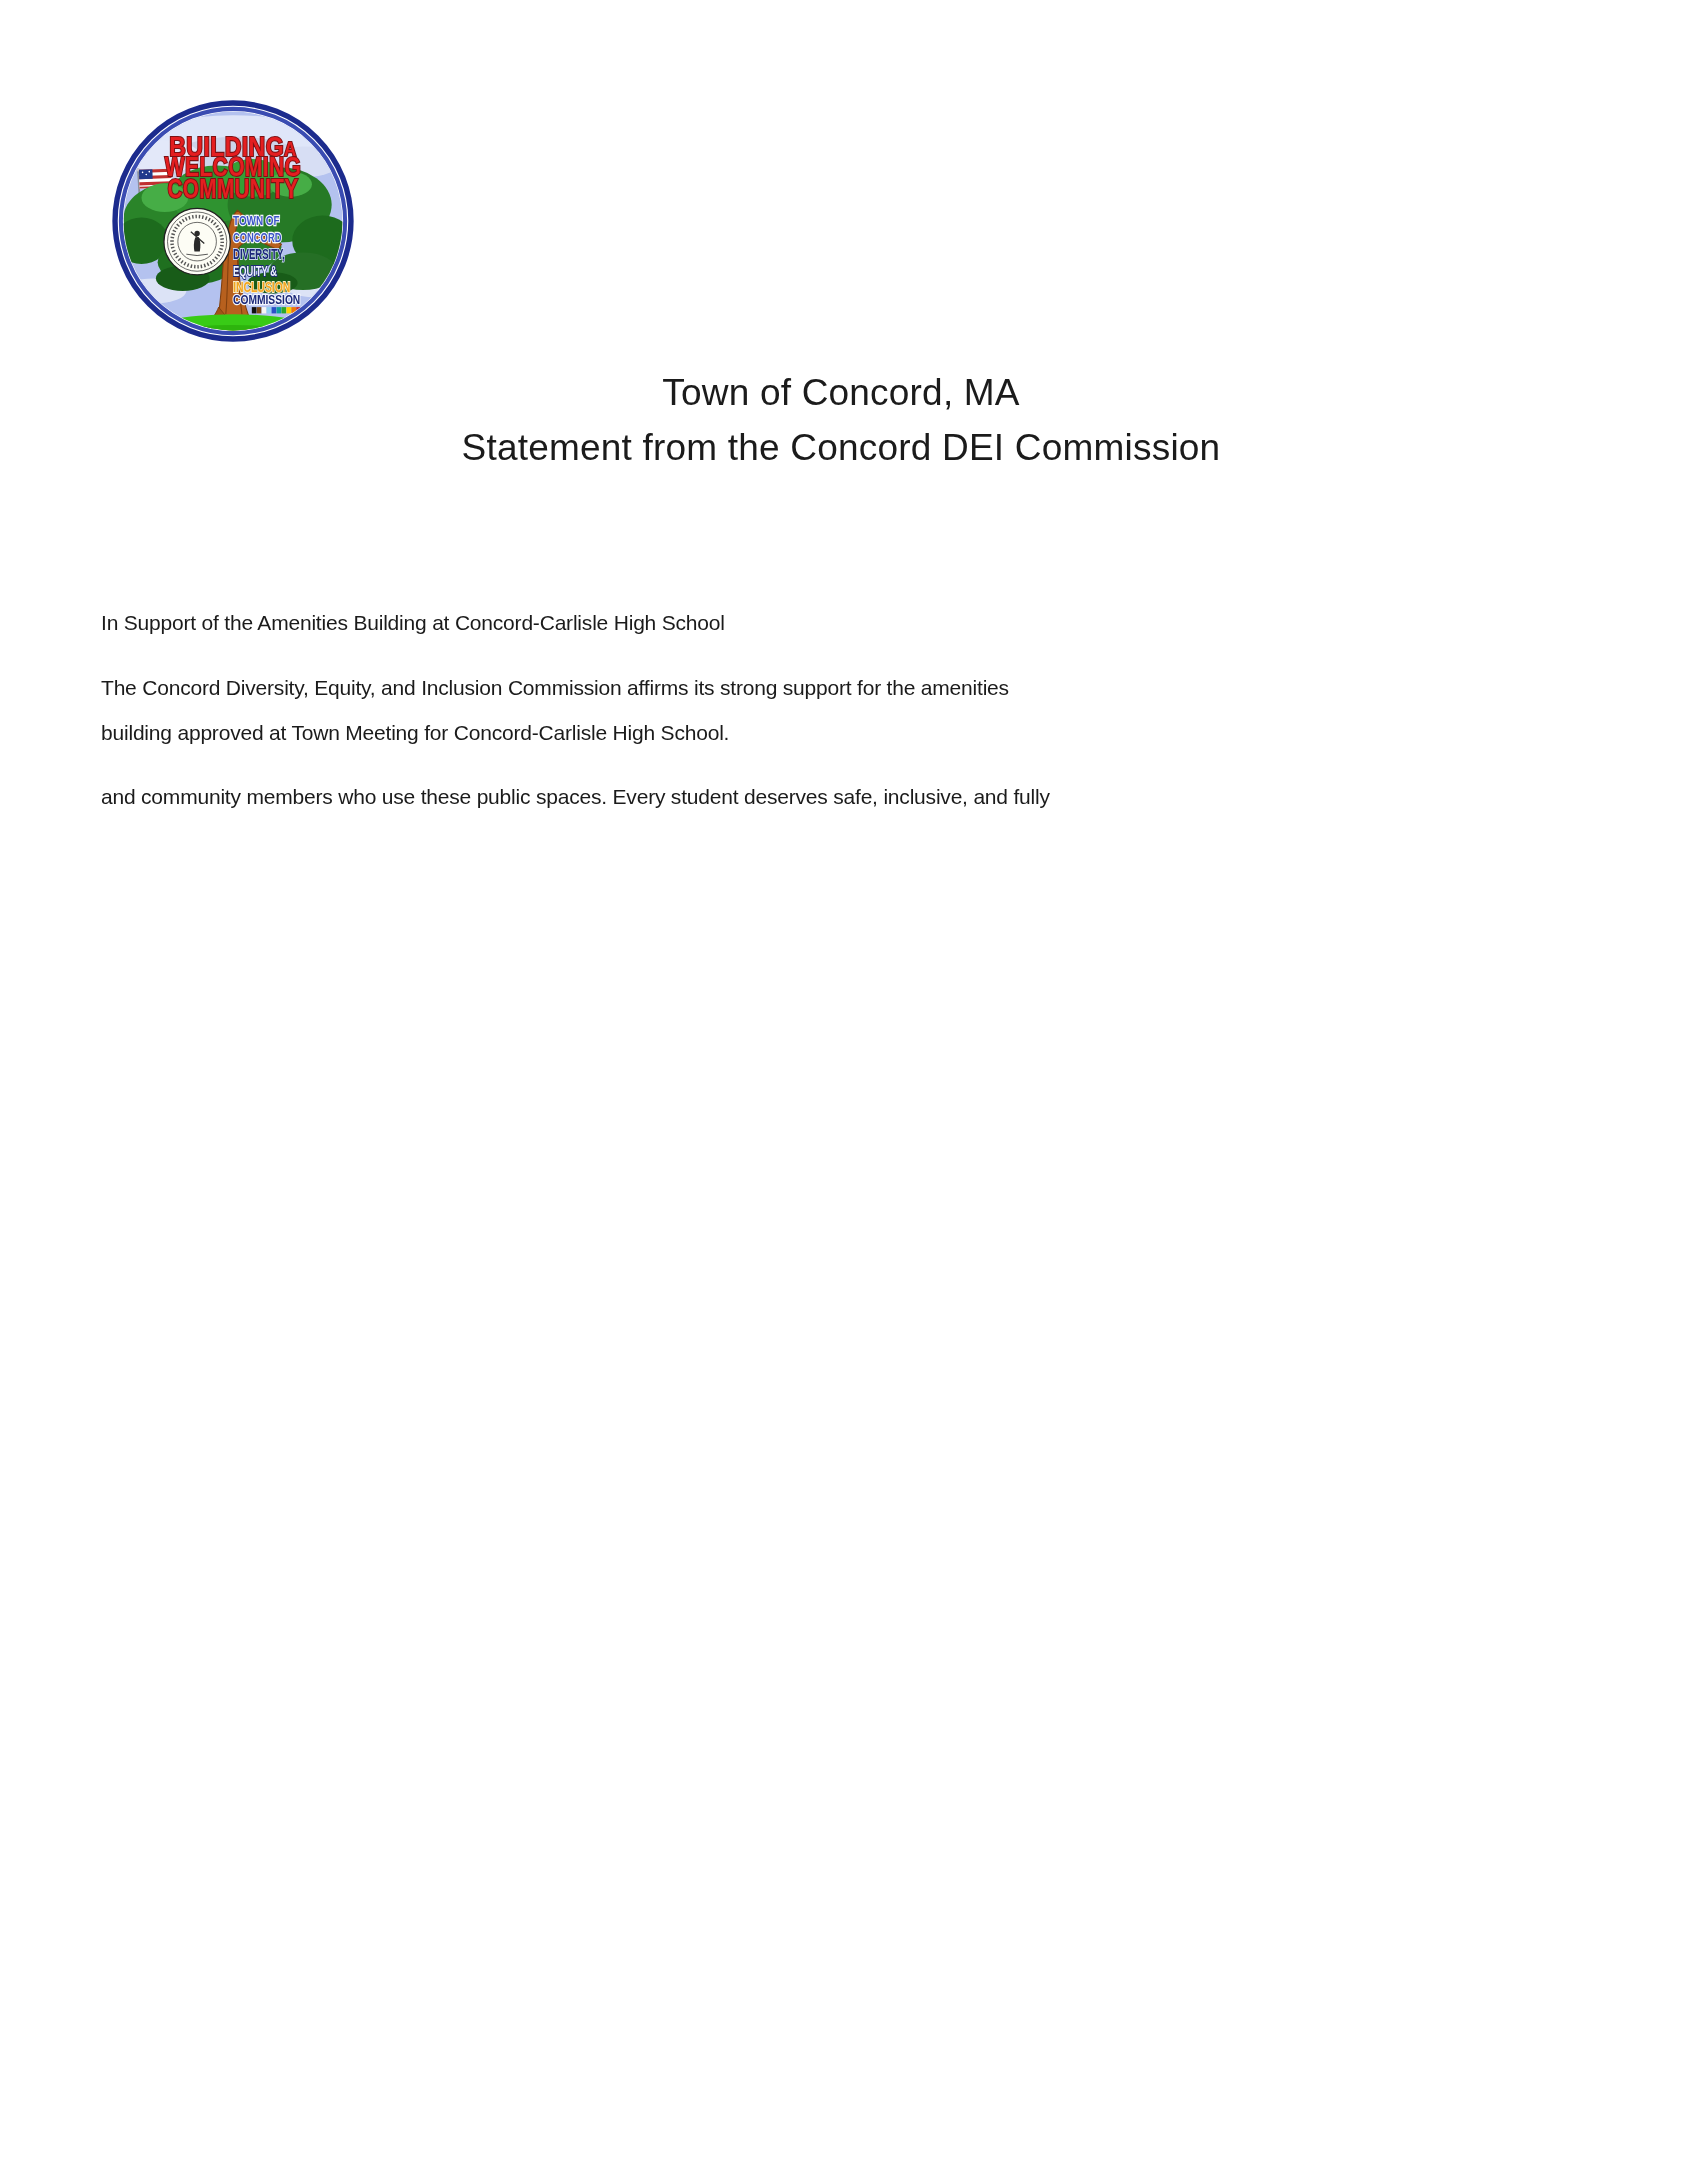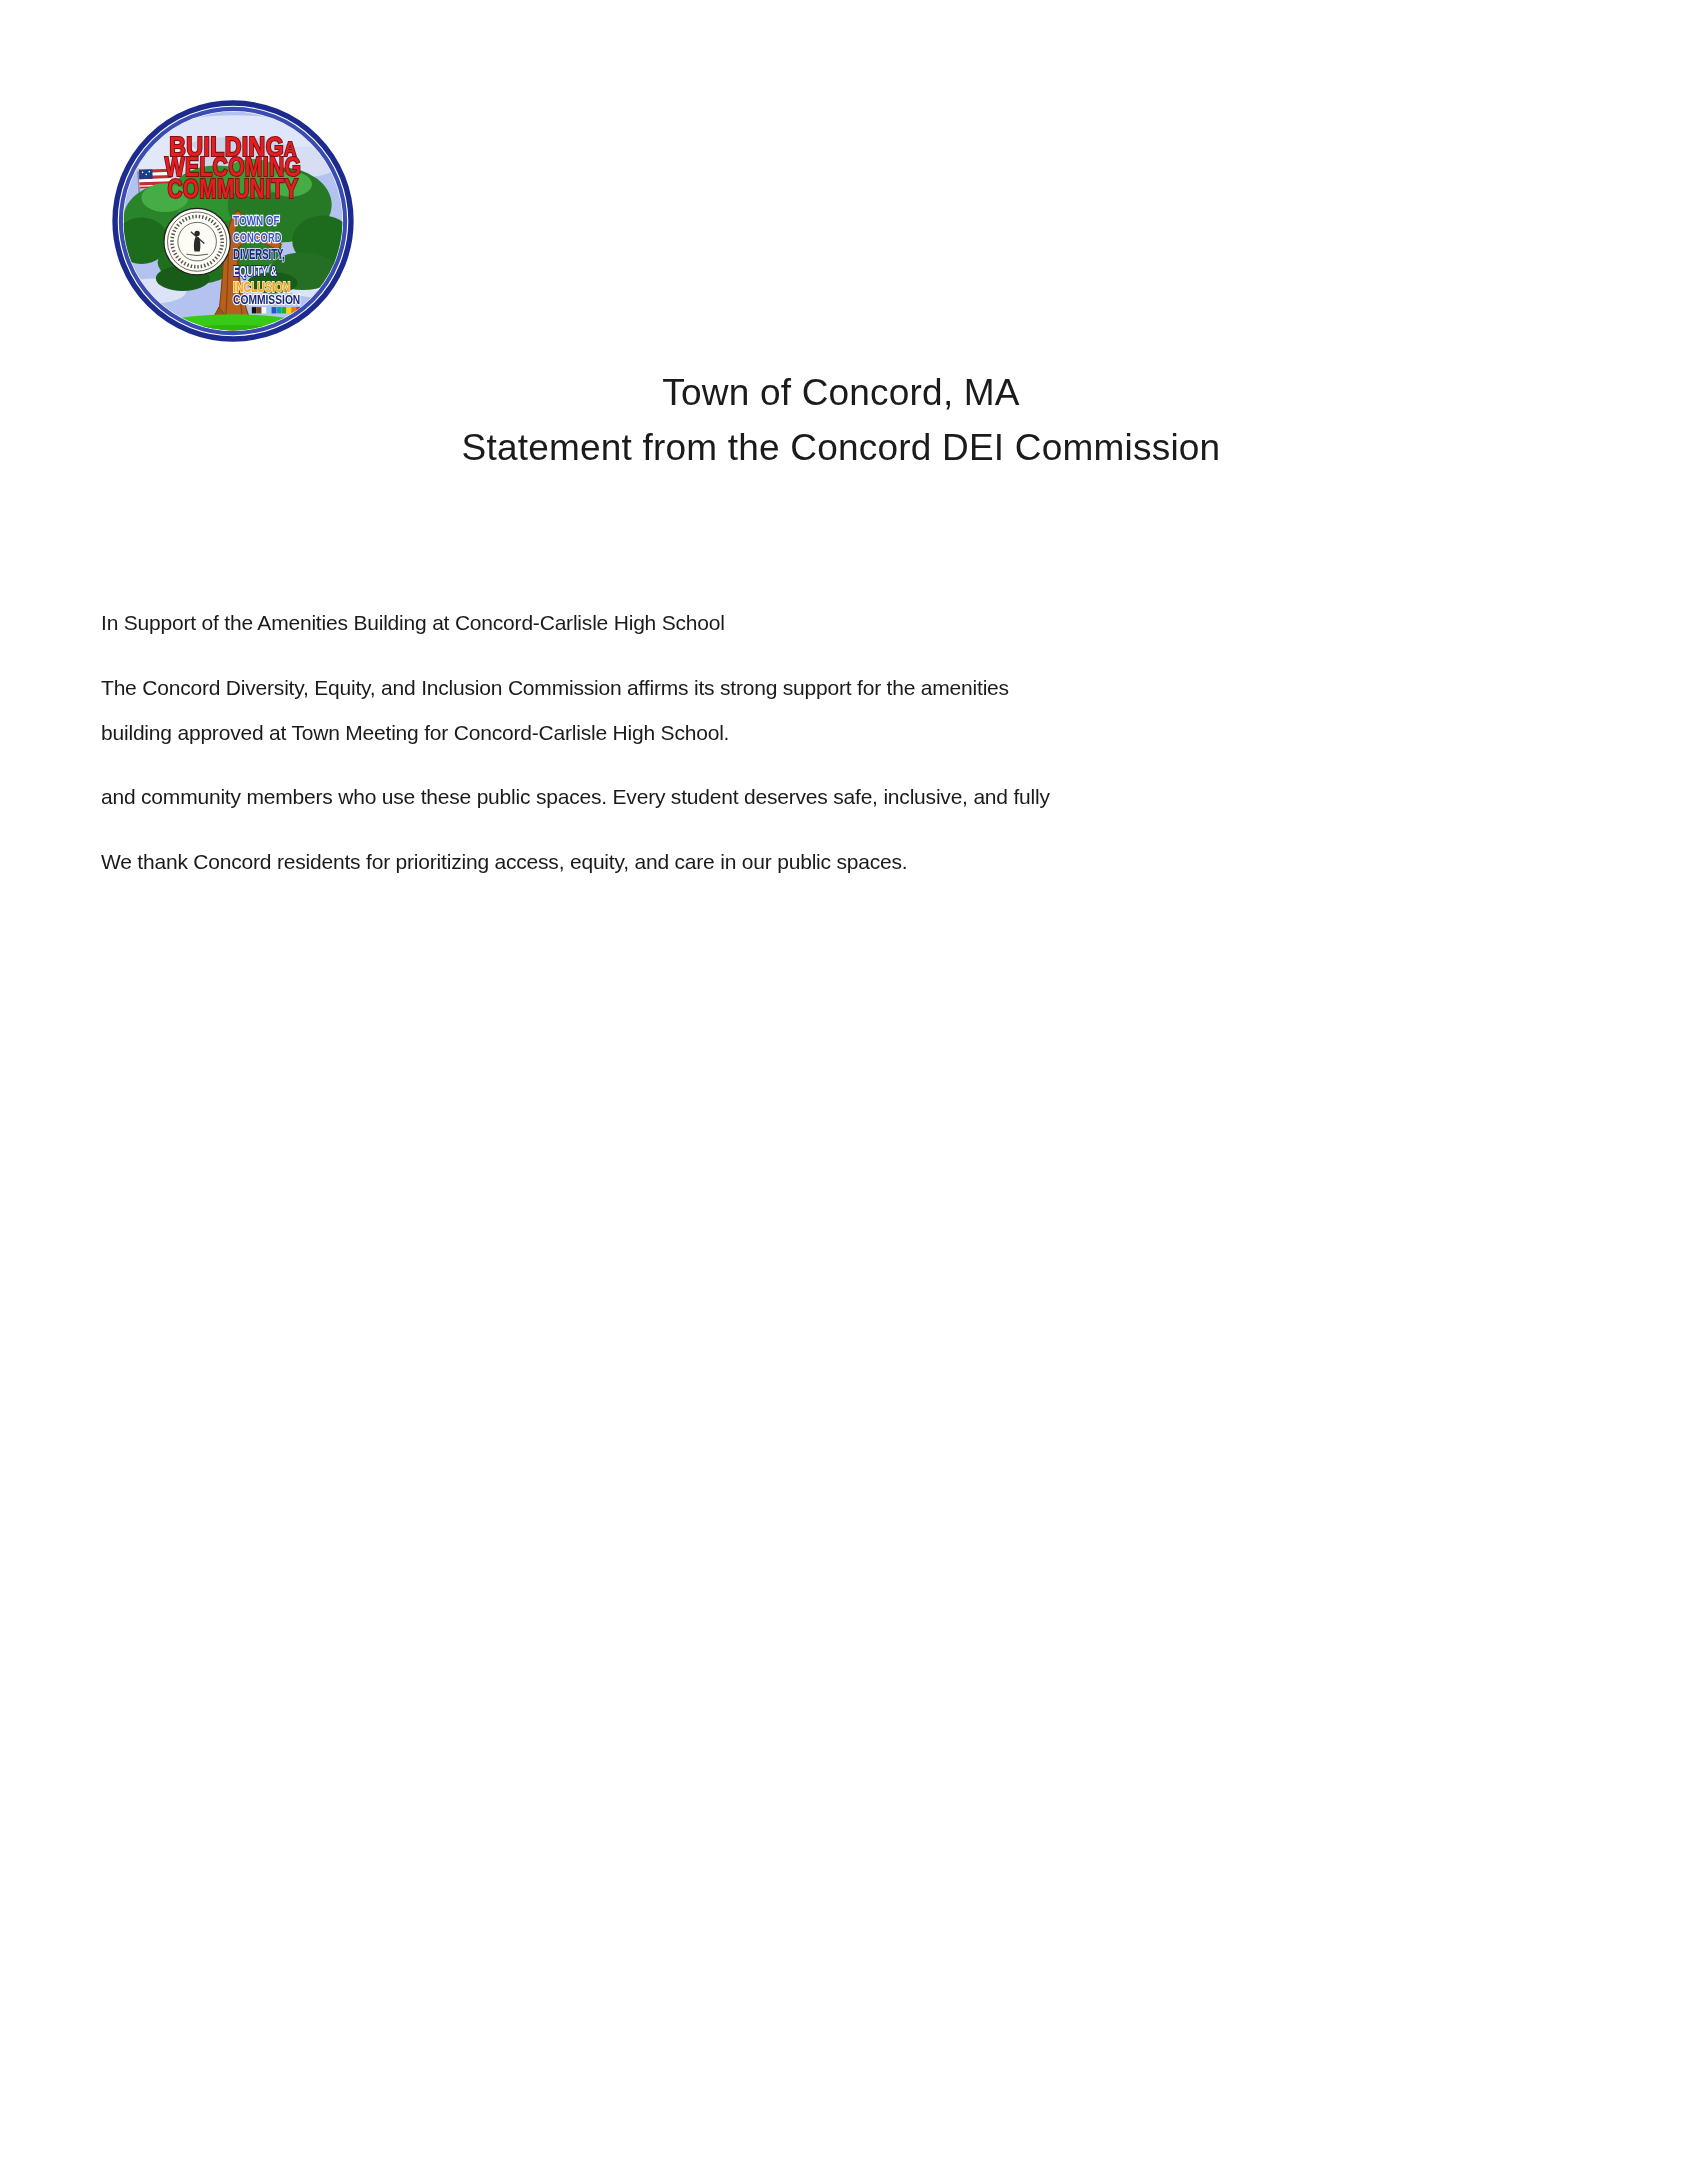--- a/index.html
+++ b/index.html
@@ -178,19 +178,16 @@
     <p>
       <span class="pline">In Support of the Amenities Building at Concord-Carlisle High School</span>
     </p>
     <p>
       <span class="pline">The Concord Diversity, Equity, and Inclusion Commission affirms its strong support for the amenities</span>
       <span class="pline">building approved at Town Meeting for Concord-Carlisle High School.</span>
     </p>
     <p>
       <span class="pline">and community members who use these public spaces. Every student deserves safe, inclusive, and fully</span>
     </p>
-    <p>
-      <span class="pline">We thank Concord residents for prioritizing access, equity, and care in our public spaces.</span>
-    </p>
   </div>
 
 </div>
 
 
 </body></html>

